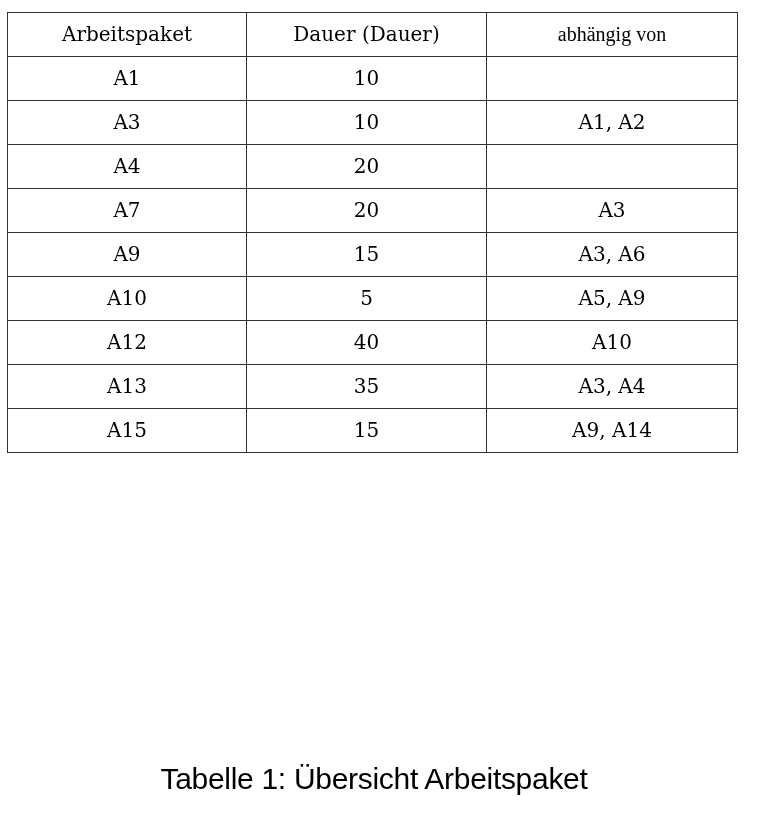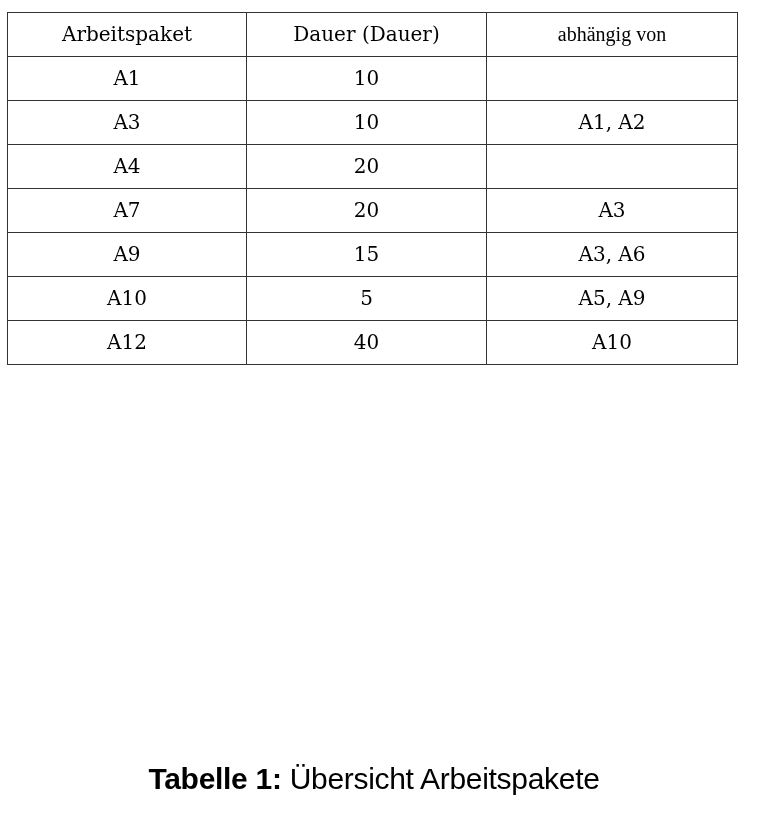--- a/index.html
+++ b/index.html
@@ -42,21 +42,21 @@
       position: absolute;
       left: 0;
       width: 748px;
       top: 762px;
       text-align: center;
       font-family: "Liberation Sans", sans-serif;
       font-size: 30px;
       color: #000;
       letter-spacing: -0.3px;
     }
-    .caption b { font-weight: bold; }
+    .caption b { font-weight: normal; }
   </style>
 </head>
 <body>
 
 <div class="page">
   <table class="wp-table">
     <thead>
       <tr>
         <th class="c1">Arbeitspaket</th>
         <th class="c2">Dauer (Dauer)</th>
@@ -92,17 +92,27 @@
       <tr>
         <td>A10</td>
         <td>5</td>
         <td>A5, A9</td>
       </tr>
       <tr>
         <td>A12</td>
         <td>40</td>
         <td>A10</td>
       </tr>
+      <tr>
+        <td>A13</td>
+        <td>35</td>
+        <td>A3, A4</td>
+      </tr>
+      <tr>
+        <td>A15</td>
+        <td>15</td>
+        <td>A9, A14</td>
+      </tr>
     </tbody>
   </table>
 
-  <div class="caption"><b>Tabelle 1:</b><span> Übersicht Arbeitspakete</span></div>
+  <div class="caption"><b>Tabelle 1:</b><span> Übersicht Arbeitspaket</span></div>
 </div>
 
 </body></html>

